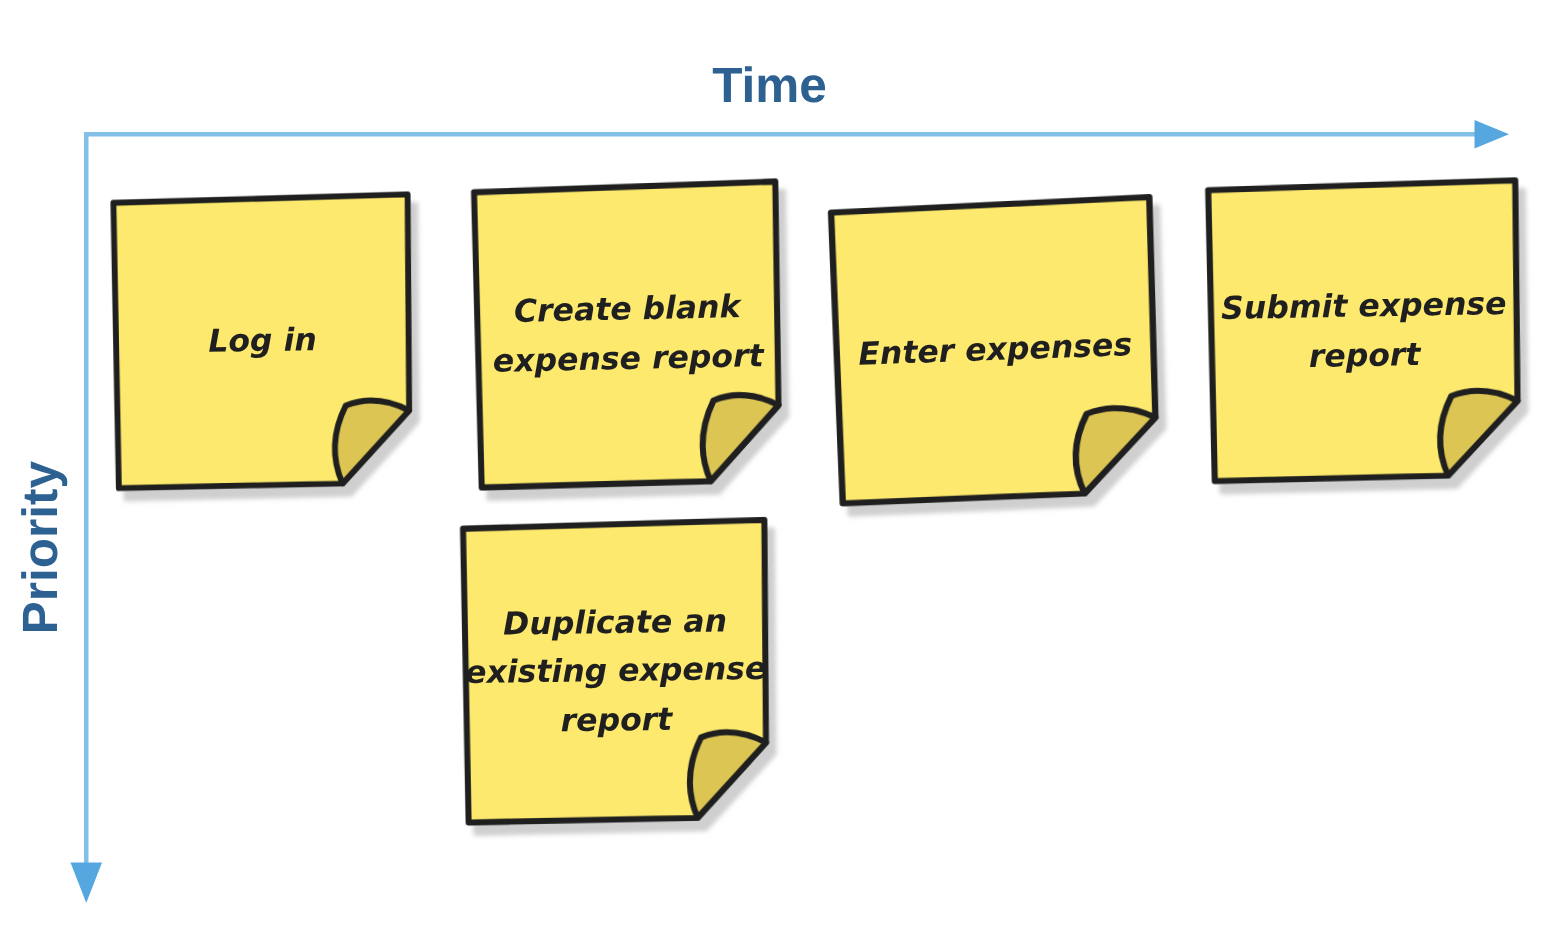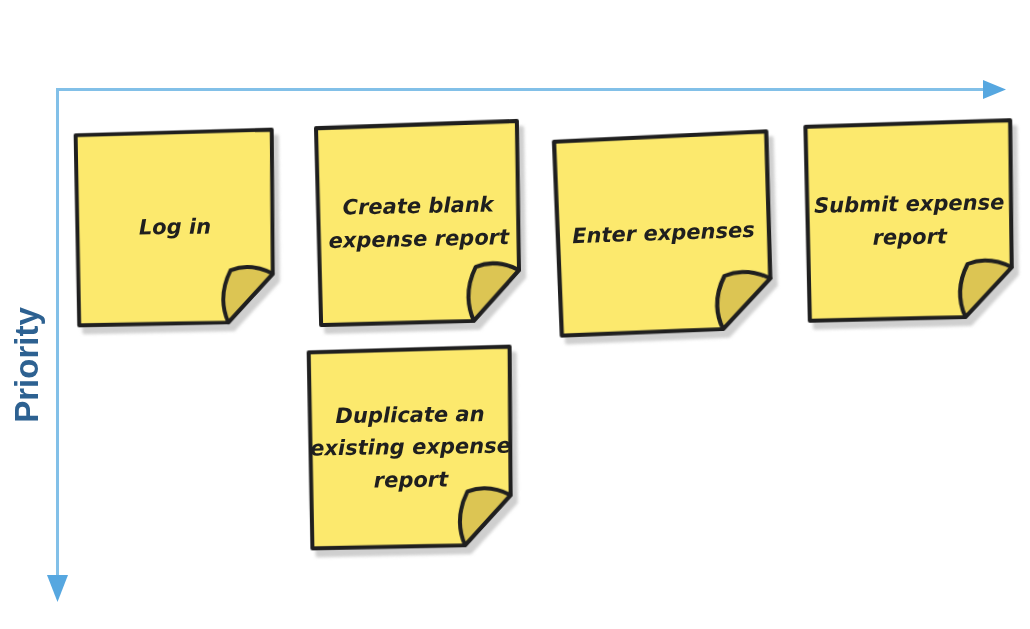--- a/index.html
+++ b/index.html
@@ -90,20 +90,21 @@
 
 <div class="canvas">
 
   <svg class="axes-svg" viewBox="0 0 1030 629">
     <line x1="57" y1="89.5" x2="984" y2="89.5" stroke="#82c0e8" stroke-width="3"></line>
     <polygon points="983,80 1006,89.5 983,99" fill="#56a7e0"></polygon>
     <line x1="57.5" y1="88" x2="57.5" y2="577" stroke="#82c0e8" stroke-width="3"></line>
     <polygon points="47,575 68,575 57.5,602" fill="#56a7e0"></polygon>
   </svg>
 
+  <div class="axis-label time-label">Time</div>
 
   <div class="axis-label priority-label">Priority</div>
 
   <div class="note note-0">
     <svg viewBox="0 0 210 205" preserveAspectRatio="none">
       <path class="paper" d="M5,7 L205,4 L204,151 L158,200 L6,201 Z" fill="#fce96d"></path>
       <path class="fold" d="M204,151 Q182,139 161,147 Q147,174 158,200 Z" fill="#dcc553"></path>
     </svg>
     <div class="note-text">Log in</div>
   </div>

